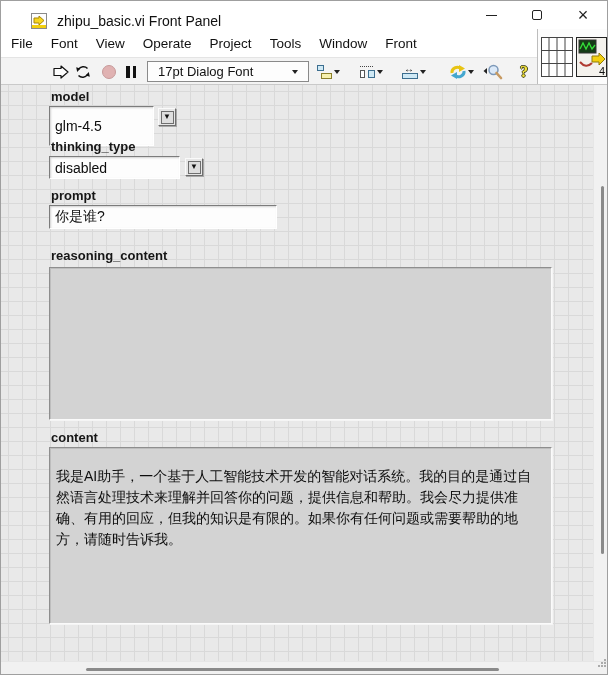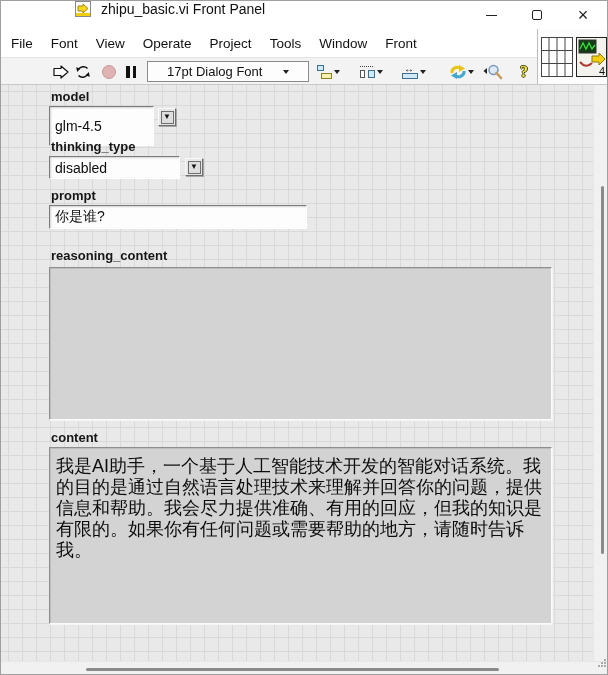--- a/index.html
+++ b/index.html
@@ -1,21 +1,21 @@
 <!DOCTYPE html>
 <html><head>
 <meta charset="utf-8">
 <style>
   * { box-sizing: border-box; margin: 0; padding: 0; }
   html,body { width:608px; height:675px; }
   body { font-family:"Liberation Sans", sans-serif; position:relative; background:#fff; }
   .window { position:absolute; inset:0; width:608px; height:675px; border:1px solid #9f9f9f; background:#fff; overflow:hidden; }
 
   
-  .titlebar { position:absolute; left:0; top:0; width:100%; height:28px; background:#fff; display:flex; align-items:flex-start;padding-left:44px; }
+  .titlebar { position:absolute; left:0; top:0; width:100%; height:28px; background:#fff; display:flex; align-items:flex-end; }
   .titlebar .app-icon { margin-left:30px; width:16px; height:16px; flex:0 0 auto; }
   .titlebar .title { margin-left:10px; font-size:14px; color:#101010; white-space:nowrap; }
   .win-controls { position:absolute; right:1px; top:0; height:28px; display:flex; }
   .win-btn { width:46px; height:28px; display:flex; align-items:center; justify-content:center; color:#222; }
   .glyph-min { width:11px; height:1px; background:#222; }
   .glyph-max { width:10px; height:10px; border:1.2px solid #222; border-radius:2px; }
   .glyph-close { font-size:18px; line-height:1; color:#222; }
 
   
   .menubar { position:absolute; left:0; top:28px; width:536px; height:28px; background:#fff; display:flex; align-items:center; padding-left:1px; }
@@ -25,42 +25,42 @@
   .toolbar { position:absolute; left:0; top:56px; width:536px; height:28px; background:#f3f3f3; border-top:1px solid #e4e4e4; }
   .tb { position:absolute; top:0; height:27px; display:flex; align-items:center; }
   .toolbar-sep { position:absolute; left:0; top:83px; width:608px; height:1px; background:#c9c9c9; }
   .vdivider { position:absolute; left:536px; top:28px; width:1px; height:55px; background:#bdbdbd; }
   .corner { position:absolute; left:537px; top:28px; width:70px; height:55px; background:#fcfcfc; display:flex; align-items:center; }
   .corner svg { display:block; }
 
   .abort-circle { width:14px; height:14px; border-radius:50%; background:#e0b2b2; border:1px solid #c79a9a; }
   .pause-bars { display:flex; gap:3px; }
   .pause-bars i { display:block; width:3.5px; height:12px; background:#111; }
-  .font-box { position:absolute; left:146px; top:3px; width:162px; height:21px; background:#fdfdfd; border:1px solid #8a8a8a; display:flex; align-items:center; padding:0 19px; }
+  .font-box { position:absolute; left:146px; top:3px; width:162px; height:21px; background:#fdfdfd; border:1px solid #8a8a8a; display:flex; align-items:center; padding:0 10px; }
   .font-box .fb-label { font-size:13px; color:#111; flex:1; white-space:nowrap; overflow:hidden; }
   .dd { width:0; height:0; border-left:3.5px solid transparent; border-right:3.5px solid transparent; border-top:4.5px solid #222; }
   .mini { position:relative; width:19px; height:16px; display:inline-block; }
   .mini i { position:absolute; display:block; }
   .mi-bluesq { border:1px solid #3c6e8f; background:#cfe9f5; }
   .mi-yellow { border:1px solid #8a7f2a; background:#f6f0ae; }
   .mi-white { border:1px solid #555; background:#fff; }
   .mi-arrows { font-size:10px; color:#111; font-weight:bold; line-height:1; }
   .help-q { font-family:"Liberation Serif", serif; font-weight:bold; font-size:16px; color:#f2e23c; text-shadow:1px 0 #4c4c22,-1px 0 #4c4c22,0 1px #4c4c22,0 -1px #4c4c22; }
 
   
   .panel { position:absolute; left:0; top:84px; width:608px; height:591px; background:#fff; }
   .grid-area { position:absolute; left:0; top:0; width:592px; height:576px; background-color:#e9e9e9;
     background-image:linear-gradient(to right,#d9d9d9 1px,transparent 1px),linear-gradient(to bottom,#d9d9d9 1px,transparent 1px);
     background-size:14px 14px; background-position:-7px -8px; }
   .ctl-label { position:absolute; font-size:13px; color:#161616; white-space:nowrap;font-weight:bold; }
   .field { position:absolute; background:#fdfdfd; border:1px solid; border-color:#7c7c7c #ffffff #ffffff #7c7c7c; box-shadow:inset 1px 1px 2px rgba(0,0,0,0.18); display:flex; align-items:center; padding-left:5px; font-size:14px; color:#0d0d0d; }
   .combo-btn { position:absolute; width:18px; height:18px; background:#e6e6e6; border:1px solid; border-color:#fafafa #6e6e6e #6e6e6e #fafafa; box-shadow:1px 1px 0 #a7a7a7; display:flex; align-items:center; justify-content:center; }
   .combo-btn-inner { width:13px; height:13px; border:1px solid #6e6e6e; background:#dedede; display:flex; align-items:center; justify-content:center; font-size:8px; line-height:1; color:#111; }
   .gray-box { position:absolute; background:#d3d3d3; border:1px solid; border-color:#8e8e8e #fafafa #fafafa #8e8e8e; box-shadow:inset 1px 1px 0 #bdbdbd, 1px 1px 0 #f5f5f5; }
-  .gray-box .box-text { padding:8px 6px; font-size:18px; line-height:21px; color:#0d0d0d; }
+  .gray-box .box-text { padding:18px 6px; font-size:14px; line-height:21px; color:#0d0d0d; }
 
   
   .vscroll { position:absolute; right:0; top:0; width:16px; height:576px; background:#f1f1f1; border-left:1px solid #e6e6e6; }
   .vthumb { position:absolute; left:7px; top:101px; width:3px; height:368px; background:#8a8a8a; border-radius:2px; }
   .hscroll { position:absolute; left:0; bottom:0; width:608px; height:15px; background:#f1f1f1; border-top:1px solid #e6e6e6; }
   .hthumb { position:absolute; left:85px; top:6px; width:413px; height:3px; background:#8a8a8a; border-radius:2px; }
   .grip { position:absolute; right:9px; bottom:9px; width:2px; height:2px; background:#ababab;
     box-shadow:3px -3px #ababab,3px 0 #ababab,6px -6px #ababab,6px -3px #ababab,6px 0 #ababab; }
 </style>
 </head>
@@ -205,21 +205,21 @@
 
       <span class="ctl-label" style="left:50px;top:54px">thinking_type</span>
       <div class="field" style="left:48px;top:71px;width:131px;height:23px">
         <span>disabled</span>
       </div>
       <div class="combo-btn" style="left:184px;top:73px">
         <span class="combo-btn-inner">▼</span>
       </div>
 
       <span class="ctl-label" style="left:50px;top:103px">prompt</span>
-      <div class="field" style="left:48px;top:120px;width:258px;height:24px">
+      <div class="field" style="left:48px;top:120px;width:228px;height:24px">
         <span>你是谁?</span>
       </div>
 
       <span class="ctl-label" style="left:50px;top:163px">reasoning_content</span>
       <div class="gray-box" style="left:48px;top:182px;width:503px;height:153px">
         <div class="box-text"></div>
       </div>
 
       <span class="ctl-label" style="left:50px;top:345px">content</span>
       <div class="gray-box" style="left:48px;top:362px;width:503px;height:177px">

